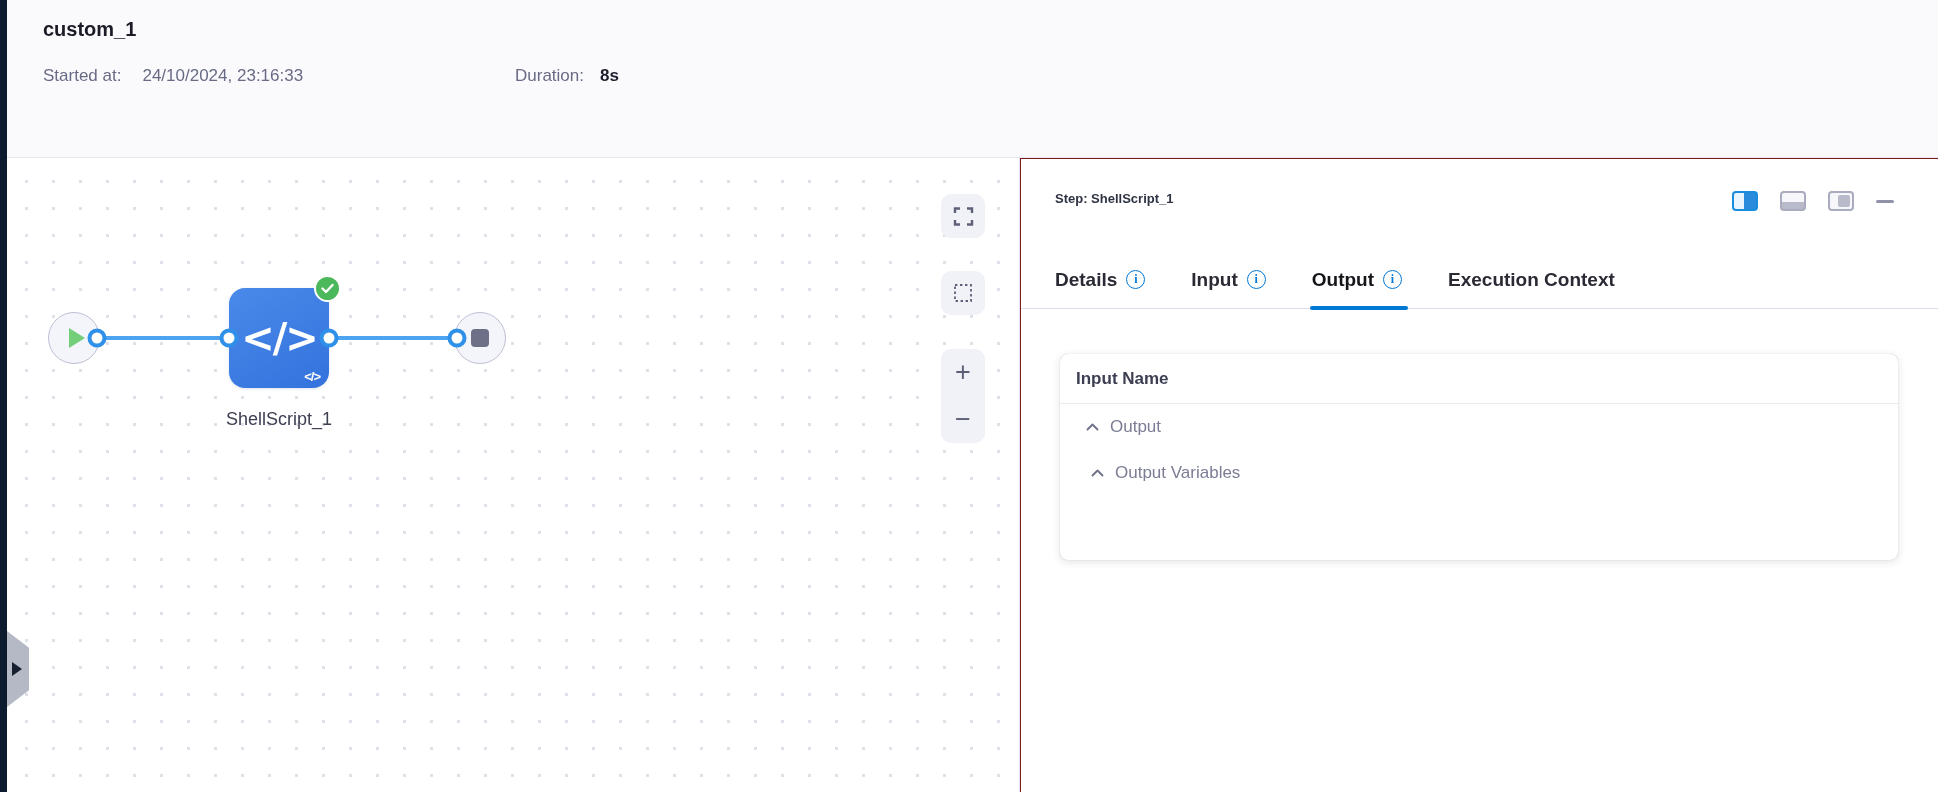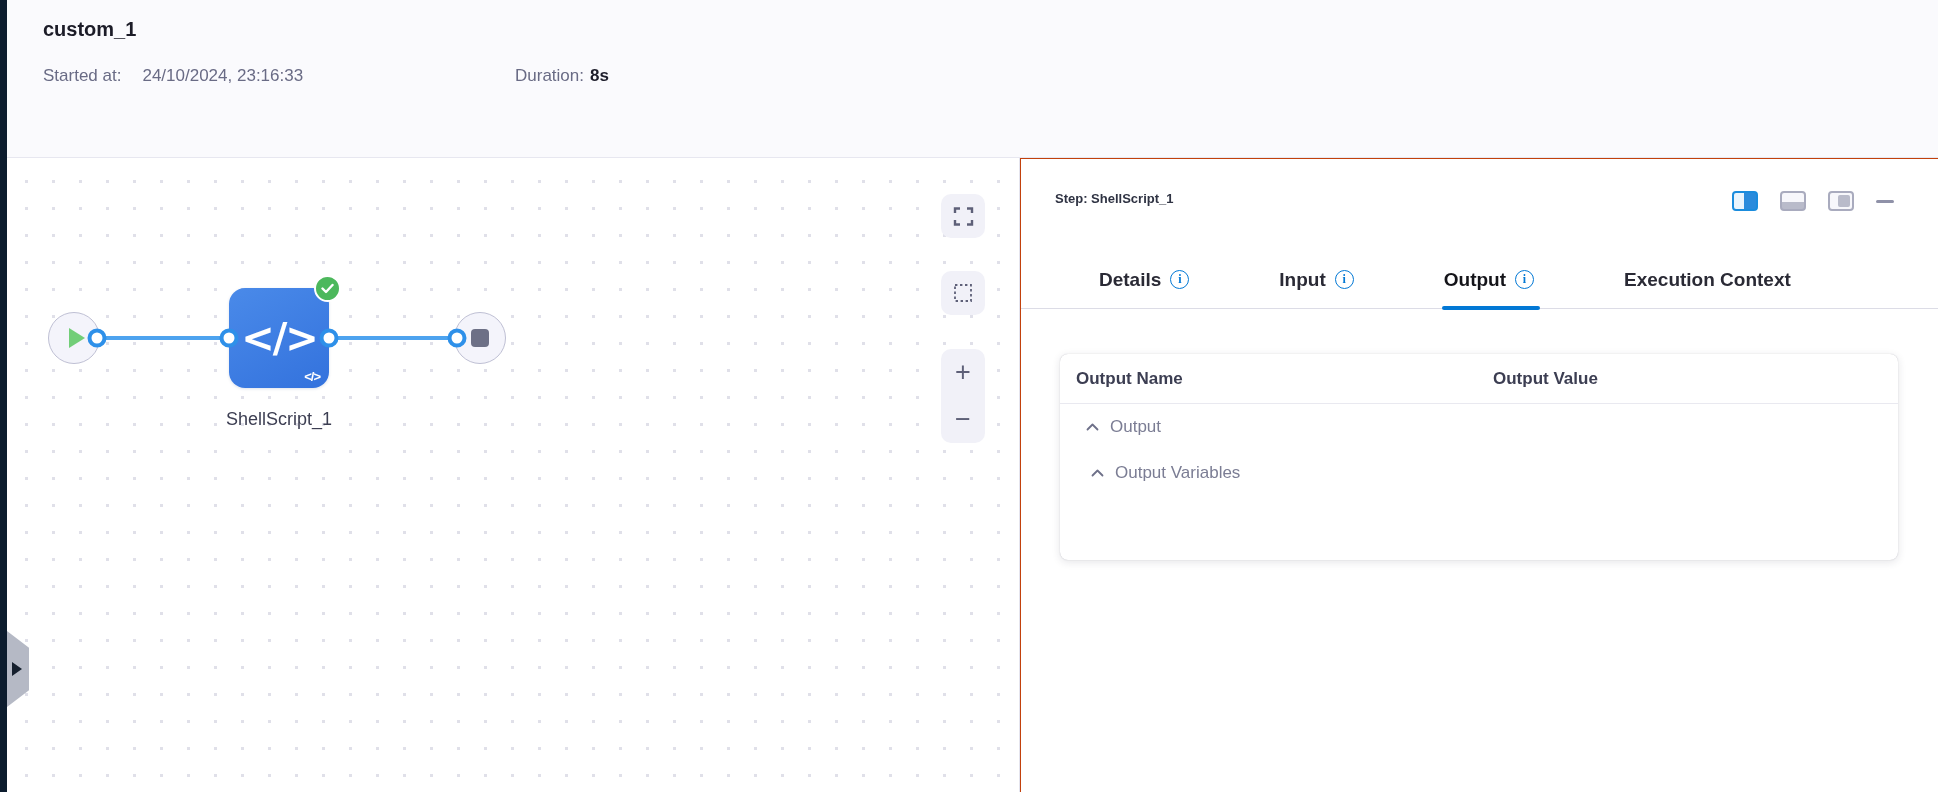--- a/index.html
+++ b/index.html
@@ -1,30 +1,30 @@
 <!DOCTYPE html>
 <html><head>
 <meta charset="utf-8">
 <style>
   * { box-sizing: border-box; margin: 0; padding: 0; }
   html, body { width: 1938px; height: 792px; overflow: hidden; }
   body { font-family: "Liberation Sans", sans-serif; background: #fff; }
-  .app { position: relative; width: 1938px; height: 792px; background: #c2410c; }
+  .app { position: relative; width: 1938px; height: 792px; background: #7f1d1d; }
 
   
   .left-rail { position: absolute; left: 0; top: 0; width: 7px; height: 792px; background: #0c1c2e; z-index: 30; }
 
   
   .top-header { position: absolute; left: 7px; top: 0; width: 1931px; height: 158px;
     background: #fafafd; border-bottom: 1px solid #e7e7f0; z-index: 5; }
   .exec-title { position: absolute; left: 36px; top: 18px; font-size: 20px; font-weight: 700; color: #1c1c28; }
   .exec-meta { position: absolute; left: 36px; top: 66px; font-size: 17px; color: #696b85; }
   .meta-label { margin-right: 21px; }
   .duration-wrap { position: absolute; left: 472px; top: 0; white-space: nowrap; }
-  .duration-value { color: #1d1d2b; font-weight: 600; margin-left: 6px; }
+  .duration-value { color: #1d1d2b; font-weight: 600; margin-left: 16px; }
 
   
   .canvas { position: absolute; left: 7px; top: 158px; width: 1013px; height: 634px;
     background-color: #ffffff;
     background-image: radial-gradient(circle, #e0e0e9 1.6px, transparent 1.7px);
     background-size: 27px 27px; background-position: 6px 10px;
     border-right: 1px solid #e4e4ee; overflow: hidden; z-index: 4; }
 
   .edge { position: absolute; left: 90px; top: 178px; width: 360px; height: 4px; background: #4da3ef; border-radius: 2px; z-index: 1; }
 
@@ -73,21 +73,21 @@
   .wicon { width: 26px; height: 20px; border-radius: 4px; cursor: pointer; position: relative; }
   .wicon-split-right { border: 2px solid #1a8cdd; background: linear-gradient(to right, #eaf5fd 0 46%, #2a8bdc 46%); }
   .wicon-split-bottom { border: 2px solid #a9abbe; background: linear-gradient(to bottom, #f7f7fb 0 58%, #b9bbca 58%); }
   .wicon-float { border: 2px solid #a9abbe; background: #f7f7fb; }
   .wicon-float .inner { position: absolute; right: 2px; top: 2px; bottom: 2px; width: 55%; background: #b9bbca; border-radius: 2px; }
   .wicon-minus { width: 18px; height: 3px; background: #8f91a8; border-radius: 2px; border: none; cursor: pointer; }
 
   .tabs { position: absolute; left: 0; top: 92px; width: 100%; height: 58px; display: flex; align-items: center;
     padding-left: 34px; gap: 46px; border-bottom: 1px solid #dcdce6; }
   .tab { position: relative; height: 100%; display: flex; align-items: center; gap: 9px; cursor: pointer;
-    font-size: 19px; font-weight: 600; color: #2a2a35; margin-left: 44px; }
+    font-size: 19px; font-weight: 600; color: #2a2a35; }
   .tab.active { font-weight: 700; color: #141419; }
   .tab.active .underline { position: absolute; left: -2px; right: -6px; bottom: -2px; height: 4px;
     background: #0278d5; border-radius: 3px; }
   .info-badge { display: inline-flex; align-items: center; justify-content: center; width: 19px; height: 19px;
     border: 1.5px solid #0278d5; border-radius: 50%; color: #0278d5; font-size: 12px; font-weight: 700;
     font-family: "Liberation Serif", serif; }
 
   .card { position: absolute; left: 39px; top: 195px; width: 838px; background: #fff; border-radius: 8px;
     box-shadow: 0 2px 8px rgba(35,36,60,.12), 0 0 1px rgba(35,36,60,.3); overflow: hidden; }
   .trow { display: grid; grid-template-columns: 421px 1fr; align-items: center; }
@@ -204,22 +204,21 @@
         <span class="underline"></span>
       </div>
       <div class="tab">
         <span>Execution Context</span>
       </div>
     </div>
 
     <div class="card">
 
       <div class="trow thead">
-        <div class="tcell c-name">Output Name</div>
-        <div class="tcell c-value">Output Value</div>
+        <div class="tcell c-name">Input Name</div>
       </div>
 
       <div class="grow g1">
         <svg width="13" height="8" viewBox="0 0 13 8">
             <polyline points="1.5,6.5 6.5,1.5 11.5,6.5" stroke="#6e7089" stroke-width="1.8" fill="none" stroke-linecap="round" stroke-linejoin="round"></polyline>
           </svg>
         <span class="glabel">Output</span>
       </div>
 
       <div class="grow g2">

